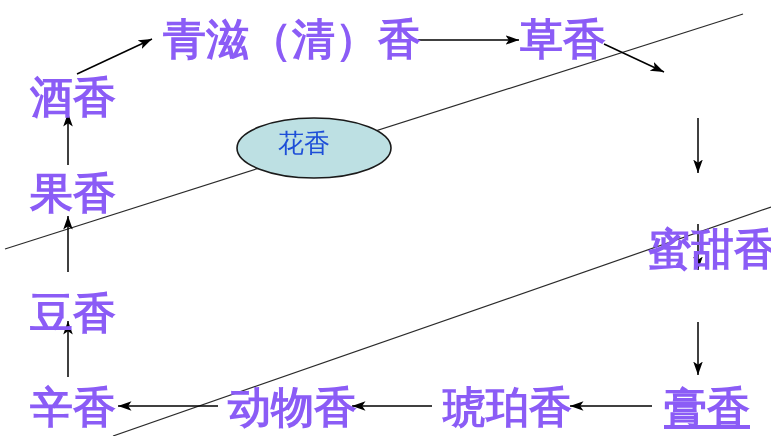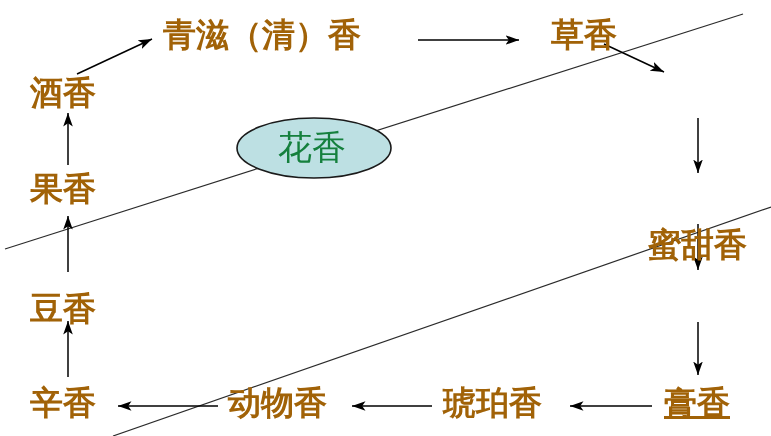--- a/index.html
+++ b/index.html
@@ -5,33 +5,33 @@
   html,body{margin:0;padding:0;background:#ffffff;}
   #stage{
     position:relative;
     width:771px;height:436px;
     background:#ffffff;
     overflow:hidden;
     font-family:"DejaVu Sans","Liberation Sans",sans-serif;
   }
   .node{
     position:absolute;
-    color:#a16207;
+    color:#8b5cf6;
     font-weight:700;
-    font-size:33px;
+    font-size:43px;
     line-height:1;
     white-space:nowrap;
     letter-spacing:0px;
   }
   .center-label{
     position:absolute;
-    color:#15803d;
+    color:#1d4ed8;
     font-family:"DejaVu Serif","Liberation Serif",serif;
     font-weight:400;
-    font-size:34px;
+    font-size:26px;
     line-height:1;
     white-space:nowrap;
   }
   #svg-layer{
     position:absolute;left:0;top:0;width:771px;height:436px;
   }
   .ellipse-shape{
     fill:#bde0e3;
     stroke:#1a1a1a;
     stroke-width:1.6;
@@ -85,21 +85,21 @@
 
     <line class="arrow-line" x1="68" y1="377" x2="68" y2="321" marker-end="url(#ah)"></line>
 
     <line class="arrow-line" x1="68" y1="272" x2="68" y2="216" marker-end="url(#ah)"></line>
 
     <line class="arrow-line" x1="68" y1="165" x2="68" y2="113" marker-end="url(#ah)"></line>
   </svg>
 
   <div class="node" style="left:30px;  top:76px;">酒香</div>
   <div class="node" style="left:163px; top:18px;">青滋（清）香</div>
-  <div class="node" style="left:551px; top:18px;">草香</div>
+  <div class="node" style="left:520px; top:18px;">草香</div>
   <div class="node" style="left:648px; top:184px;margin-top:44px;">蜜甜香</div>
   <div class="node" style="left:664px; top:386px;text-decoration:underline;">膏香</div>
   <div class="node" style="left:443px; top:386px;">琥珀香</div>
   <div class="node" style="left:228px; top:386px;">动物香</div>
   <div class="node" style="left:30px;  top:386px;">辛香</div>
   <div class="node" style="left:30px;  top:280px;margin-top:12px;">豆香</div>
   <div class="node" style="left:30px;  top:172px;">果香</div>
 
   <div class="center-label" style="left:278px; top:130px;">花香</div>
 

